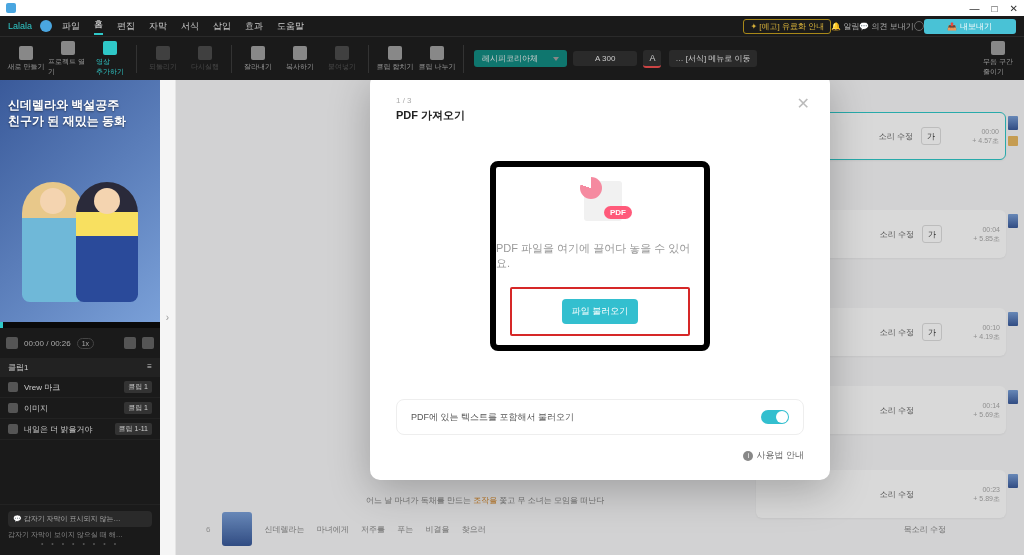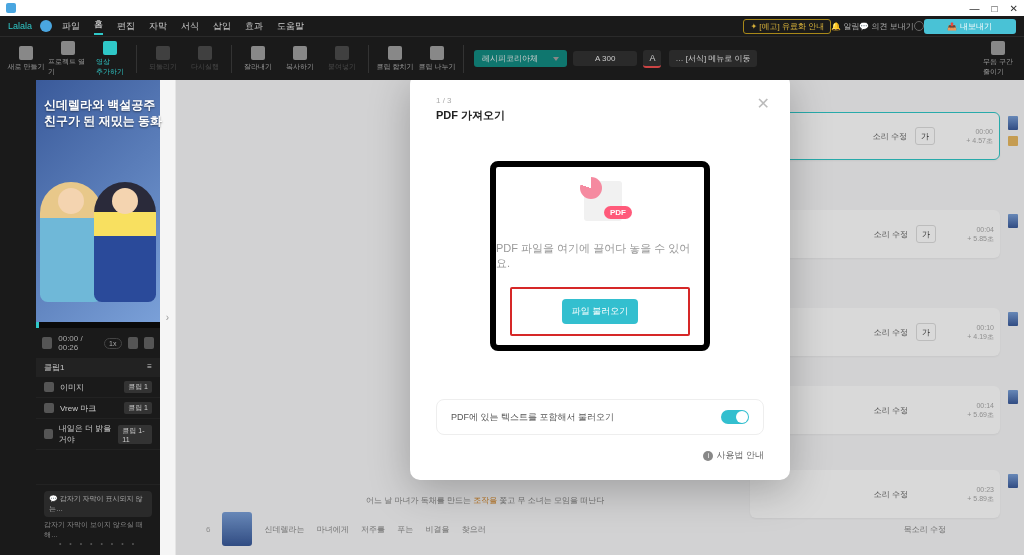--- a/index.html
+++ b/index.html
@@ -32,21 +32,21 @@
   .font-sel { background: #0f766e; color: #ccc; font-size: 8px; padding: 3px 8px; border-radius: 3px; margin-left: 4px; display: flex; align-items: center; gap: 15px; }
   .font-sel .tri { width: 0; height: 0; border-left: 3px solid transparent; border-right: 3px solid transparent; border-top: 4px solid #888; }
   .sizebox { background: #2a2a2a; color: #ccc; font-size: 8px; padding: 3px 22px; border-radius: 3px; margin-left: 4px; }
   .abox { width: 18px; height: 18px; background: #2a2a2a; color: #ccc; font-size: 9px; display: flex; align-items: center; justify-content: center; border-radius: 3px; margin-left: 4px; border-bottom: 2px solid #c44; }
   .menu-move { background: #2a2a2a; color: #ccc; font-size: 8px; padding: 3px 6px; border-radius: 3px; margin-left: 6px; }
 
   
   .main { display: flex; height: calc(555px - 16px - 20px - 44px); }
 
   
-  .left { width: 160px; background: #1a1a1a; color: #ccc; display: flex; flex-direction: column; padding-left: 36px; }
+  .left { width: 160px; background: #1a1a1a; color: #ccc; display: flex; flex-direction: column; }
   .preview { height: 242px; background: linear-gradient(135deg,#3a5a9a,#7aa0d8); position: relative; display: flex; align-items: flex-start; }
   .preview .ov-title { color: #fff; font-weight: 700; font-size: 12px; padding: 18px 8px 0 8px; line-height: 1.3; text-shadow: 0 1px 2px rgba(0,0,0,.5); }
   .preview-chars { position: absolute; bottom: 0; left: 0; right: 0; height: 140px; display: flex; justify-content: center; gap: -10px; }
   .char { width: 62px; height: 120px; border-radius: 40px 40px 10px 10px; position: relative; }
   .char.a { background: linear-gradient(#e8c88a 30%, #6fb8d8 30%); }
   .char.b { background: linear-gradient(#2a2a3a 25%, #f8e060 25%, #f8e060 45%, #2a4a9a 45%); margin-left: -8px; }
   .char .face { position: absolute; top: 6px; left: 50%; transform: translateX(-50%); width: 26px; height: 26px; background: #f4d4b0; border-radius: 50%; }
   .playbar { height: 6px; background: #0a0a0a; position: relative; }
   .playbar .prog { position: absolute; left: 0; top: 0; bottom: 0; width: 3px; background: #2fc8c8; }
   .controls { height: 30px; display: flex; align-items: center; padding: 0 6px; font-size: 8px; color: #aaa; gap: 6px; }
@@ -60,40 +60,40 @@
   .notice { padding: 6px 8px; font-size: 7px; color: #888; border-top: 1px solid #222; }
   .notice .bub { background: #2a2a2a; padding: 3px 5px; border-radius: 4px; margin-bottom: 3px; color: #aaa; }
   .dots { text-align: center; color: #555; letter-spacing: 3px; padding-bottom: 2px; }
 
   
   .expand { width: 16px; background: #f5f5f5; display: flex; align-items: center; justify-content: center; color: #999; font-size: 10px; border-right: 1px solid #e5e5e5; }
 
   
   .content { flex: 1; background: #f7f7f8; position: relative; overflow: hidden; }
 
-  .clip-card { position: absolute; right: 24px; width: 250px; height: 48px; background: #fff; border-radius: 6px; box-shadow: 0 1px 2px rgba(0,0,0,.05); display: flex; align-items: center; font-size: 8px; color: #666; }
+  .clip-card { position: absolute; right: 18px; width: 250px; height: 48px; background: #fff; border-radius: 6px; box-shadow: 0 1px 2px rgba(0,0,0,.05); display: flex; align-items: center; font-size: 8px; color: #666; }
   .clip-card .lab { margin-left: auto; margin-right: 8px; }
   .clip-card .ga { width: 20px; height: 18px; border: 1px solid #ddd; border-radius: 3px; display: flex; align-items: center; justify-content: center; margin-right: 8px; font-size: 8px; color: #333; }
   .clip-card .time { width: 50px; text-align: right; font-size: 7px; color: #aaa; line-height: 1.3; margin-right: 6px; }
   .clip-card.active { border: 1px solid #2fc8c8; }
   .thumb-side  { position: absolute; right: 6px; width: 10px; height: 14px; background: linear-gradient(#7aa0d8,#3a5a9a); border-radius: 1px; }
   .thumb-side2 { position: absolute; right: 6px; width: 10px; height: 10px; background: #e8b860; border-radius: 1px; }
 
   .bottom-strip { position: absolute; left: 30px; right: 18px; bottom: 0; height: 60px; }
   .bottom-strip .txtline { font-size: 8px; color: #888; margin-bottom: 6px; margin-left: 160px;}
   .bottom-strip .txtline .hl { color: #d88a2a; }
   .bottom-strip .row { display: flex; align-items: center; gap: 12px; font-size: 8px; color: #888; }
   .bottom-strip .num { color: #aaa; }
   .bottom-strip .th { width: 30px; height: 34px; background: linear-gradient(#7aa0d8,#3a5a9a); border-radius: 3px; }
   .bottom-strip .tags span { margin-right: 10px; }
   .bottom-strip .edit { margin-left: auto; margin-right: 60px; }
 
   
   .modal-ov { position: absolute; inset: 0; background: rgba(0,0,0,.15); display: flex; align-items: flex-start; justify-content: center; padding-top: 0; }
-  .modal { width: 380px; background: #fff; border-radius: 10px; margin-top: -6px; padding: 22px 26px 18px 26px; box-shadow: 0 10px 40px rgba(0,0,0,.25); position: relative; }
+  .modal { width: 460px; background: #fff; border-radius: 10px; margin-top: -6px; padding: 22px 26px 18px 26px; box-shadow: 0 10px 40px rgba(0,0,0,.25); position: relative; }
   .modal .step { font-size: 8px; color: #aaa; }
   .modal .title { font-size: 11px; font-weight: 700; color: #222; margin-top: 3px; }
   .modal .close { position: absolute; top: 20px; right: 20px; font-size: 16px; color: #bbb; cursor: pointer; }
   .drop { margin: 38px auto 0 auto; width: 220px; height: 190px; border: 6px solid #000000; border-radius: 8px; display: flex; flex-direction: column; align-items: center; justify-content: center; position: relative; }
   .drop .doc-ic { width: 44px; height: 44px; position: relative; margin-bottom: 6px; }
   .drop .doc-ic .sheet { position: absolute; inset: 4px 0 0 6px; background: #f1f1f1; border-radius: 3px; }
   .drop .doc-ic .pie  { position: absolute; left: 2px; top: 0; width: 22px; height: 22px; background: conic-gradient(#f58aa0 0 80%, #fff 80% 100%); border-radius: 50%; }
   .drop .doc-ic .pdf  { position: absolute; right: -10px; bottom: 2px; background: #ff5a7a; color: #fff; font-size: 8px; font-weight: 700; padding: 2px 6px; border-radius: 9px; }
   .drop .hint { font-size: 11px; color: #999; margin: 14px 0 16px 0; }
   .drop .redbox { border: 2px solid #d62828; padding: 10px 50px; border-radius: 2px; }
@@ -223,26 +223,26 @@
       <span class="pb" style="margin-left:auto"></span>
       <span class="pb"></span>
     </div>
     <div class="cliplist">
       <div class="hdr">
         <span>클립1</span>
         <span>≡</span>
       </div>
       <div class="clip-row">
           <span class="ic"></span>
-          <span>이미지</span>
+          <span>Vrew 마크</span>
           <span class="badge">클립 1</span>
         </div>
       <div class="clip-row">
           <span class="ic"></span>
-          <span>Vrew 마크</span>
+          <span>이미지</span>
           <span class="badge">클립 1</span>
         </div>
       <div class="clip-row">
           <span class="ic"></span>
           <span>내일은 더 밝을거야</span>
           <span class="badge">클립 1-11</span>
         </div>
     </div>
     <div class="notice">
       <div class="bub">💬 갑자기 자막이 표시되지 않는…</div>

